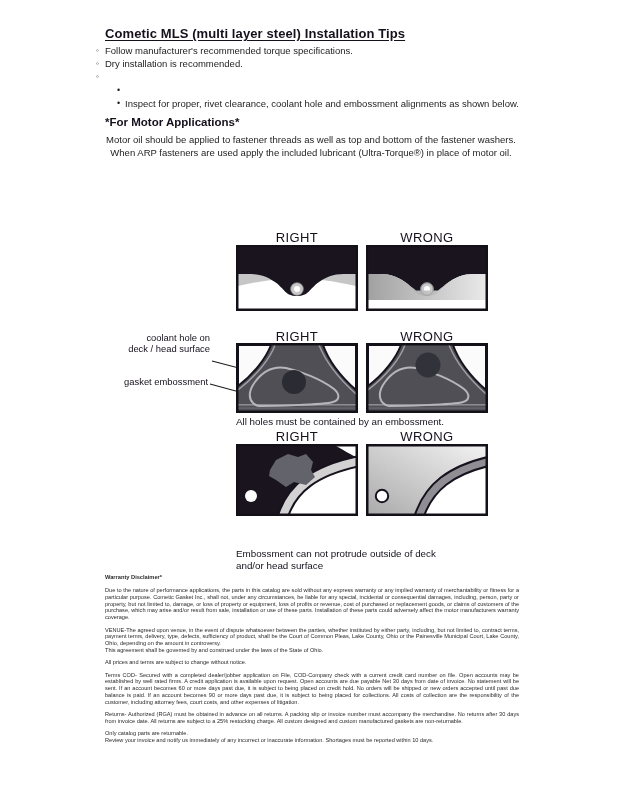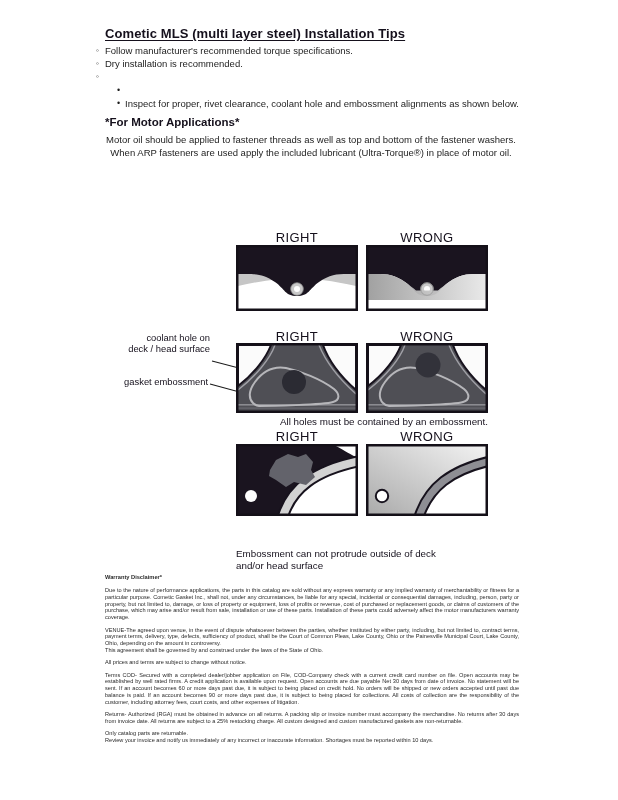--- a/index.html
+++ b/index.html
@@ -19,21 +19,21 @@
   .tips .mk{width:9px;display:inline-block;font-size:8px;color:#1d1d1d;}
   .tips .sub{margin-left:21px;}
   .tips .sub .mk{font-size:9px;width:8px;}
   
   .diesel{left:105px;top:116px;width:412px;}
   .diesel h2{margin:0 0 6px 0;font-size:11.5px;font-weight:bold;color:#15101c;}
   .diesel p{margin:0 0 9px 0;font-size:9.5px;line-height:1.33;text-align:center;}
   
   .dlabel{width:122px;text-align:center;font-size:13px;letter-spacing:.4px;color:#15101c;white-space:nowrap;}
   .caption{font-size:9.8px;color:#15101c;white-space:nowrap;}
-  .caption.center{width:252px;text-align:right;}
+  .caption.center{width:252px;text-align:left;}
   .caption.wrap{white-space:pre-line;line-height:11.5px;}
   .panel{width:122px;}
   .panel svg{display:block;}
   
   .ann{font-size:9.4px;line-height:11px;text-align:right;color:#15101c;white-space:pre-line;}
   
   .legal{left:105px;top:574px;width:414px;font-size:5.6px;line-height:1.22;color:#2a2a2a;text-align:justify;}
   .legal h3{margin:0 0 6px 0;font-size:5.7px;font-weight:bold;text-align:left;}
   .legal p{margin:0 0 5.5px 0;white-space:pre-line;}
   .footer-code{left:386px;top:798px;font-size:13.5px;color:#6d28d9;letter-spacing:.2px;}

